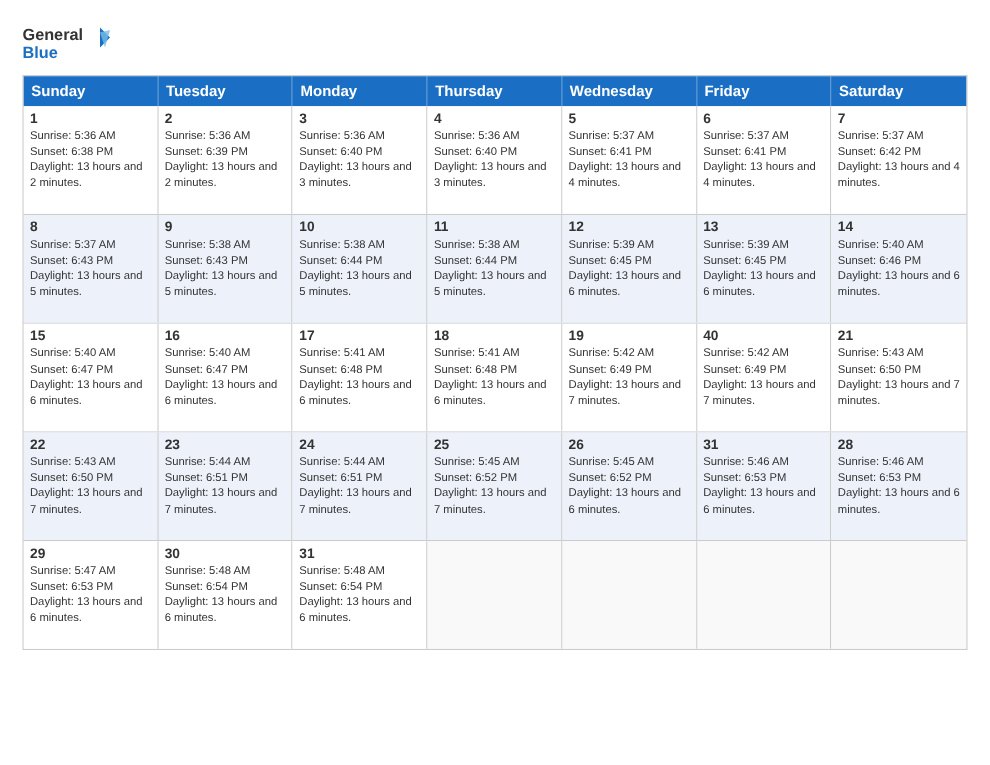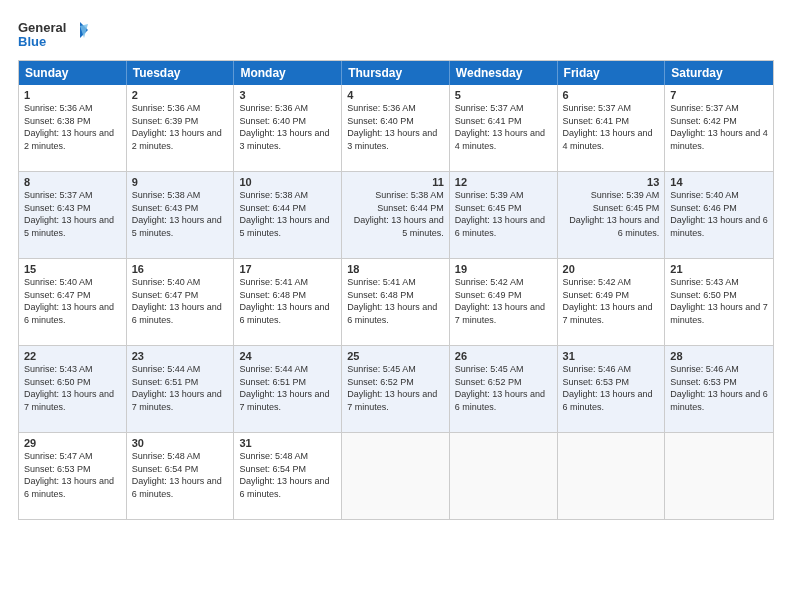--- a/index.html
+++ b/index.html
@@ -214,37 +214,37 @@
           </div>
         </div>
           <div class="cal-cell" style="background: rgb(237, 242, 250);">
           <span class="day-num">10</span>
           <div class="day-info">
             <span>Sunrise: 5:38 AM</span><br>
             <span>Sunset: 6:44 PM</span><br>
             <span>Daylight: 13 hours and 5 minutes.</span>
           </div>
         </div>
-          <div class="cal-cell" style="background: rgb(237, 242, 250); text-align: right;">
+          <div class="cal-cell" style="background: rgb(237, 242, 250);">
           <span class="day-num">11</span>
           <div class="day-info">
             <span>Sunrise: 5:38 AM</span><br>
             <span>Sunset: 6:44 PM</span><br>
             <span>Daylight: 13 hours and 5 minutes.</span>
           </div>
         </div>
           <div class="cal-cell" style="background: rgb(237, 242, 250);">
           <span class="day-num">12</span>
           <div class="day-info">
             <span>Sunrise: 5:39 AM</span><br>
             <span>Sunset: 6:45 PM</span><br>
             <span>Daylight: 13 hours and 6 minutes.</span>
           </div>
         </div>
-          <div class="cal-cell" style="background: rgb(237, 242, 250); text-align: right;">
+          <div class="cal-cell" style="background: rgb(237, 242, 250);">
           <span class="day-num">13</span>
           <div class="day-info">
             <span>Sunrise: 5:39 AM</span><br>
             <span>Sunset: 6:45 PM</span><br>
             <span>Daylight: 13 hours and 6 minutes.</span>
           </div>
         </div>
           <div class="cal-cell" style="background: rgb(237, 242, 250);">
           <span class="day-num">14</span>
           <div class="day-info">
@@ -289,21 +289,21 @@
         </div>
           <div class="cal-cell" style="background: rgb(255, 255, 255);">
           <span class="day-num">19</span>
           <div class="day-info">
             <span>Sunrise: 5:42 AM</span><br>
             <span>Sunset: 6:49 PM</span><br>
             <span>Daylight: 13 hours and 7 minutes.</span>
           </div>
         </div>
           <div class="cal-cell" style="background: rgb(255, 255, 255);">
-          <span class="day-num">20</span>
+          <span class="day-num">40</span>
           <div class="day-info">
             <span>Sunrise: 5:42 AM</span><br>
             <span>Sunset: 6:49 PM</span><br>
             <span>Daylight: 13 hours and 7 minutes.</span>
           </div>
         </div>
           <div class="cal-cell" style="background: rgb(255, 255, 255);">
           <span class="day-num">21</span>
           <div class="day-info">
             <span>Sunrise: 5:43 AM</span><br>

